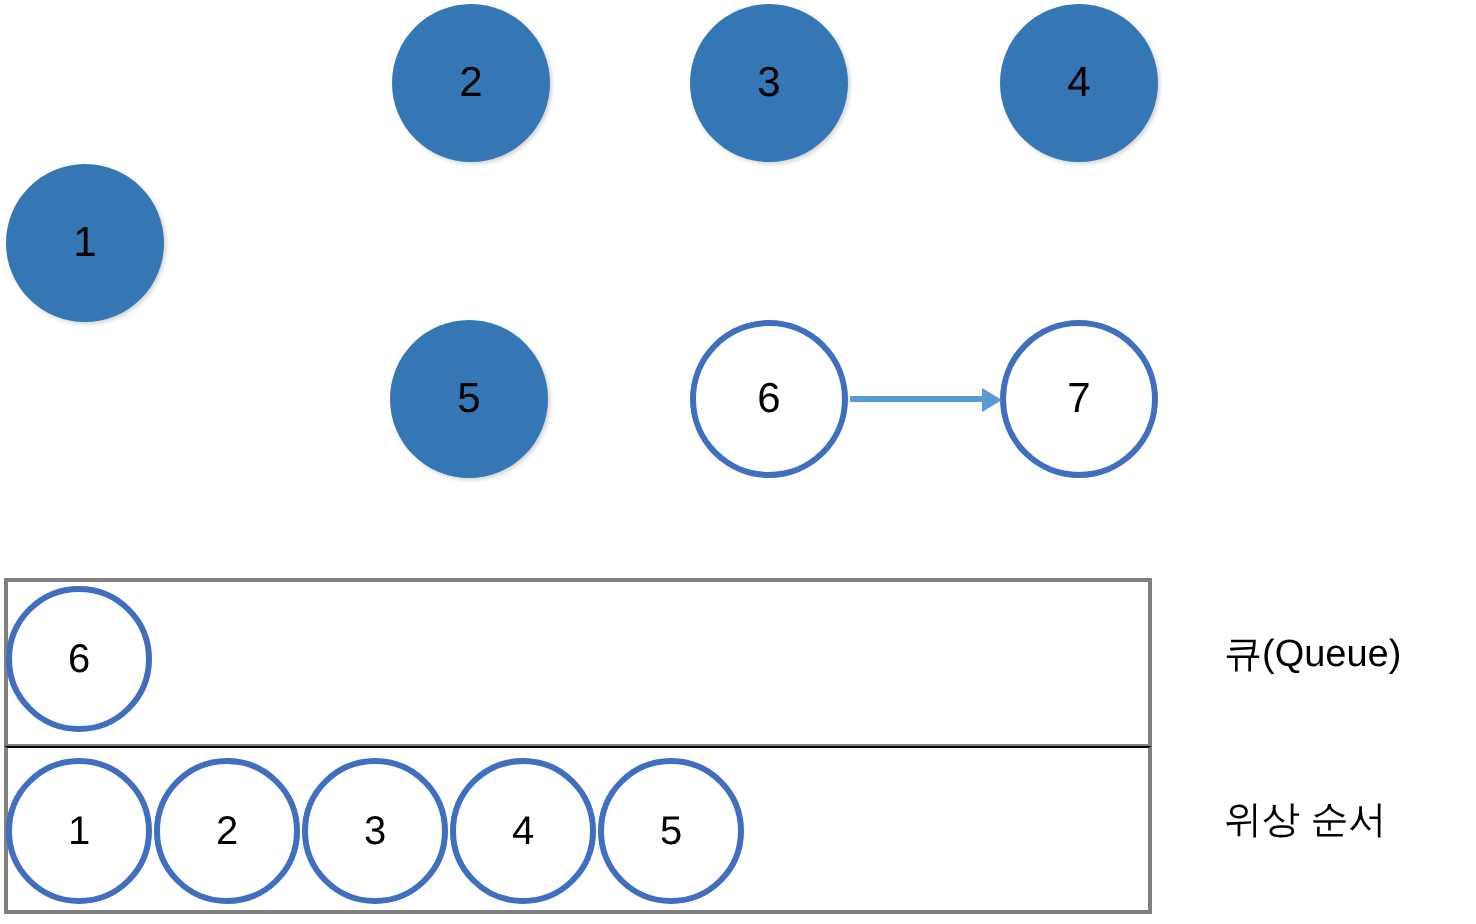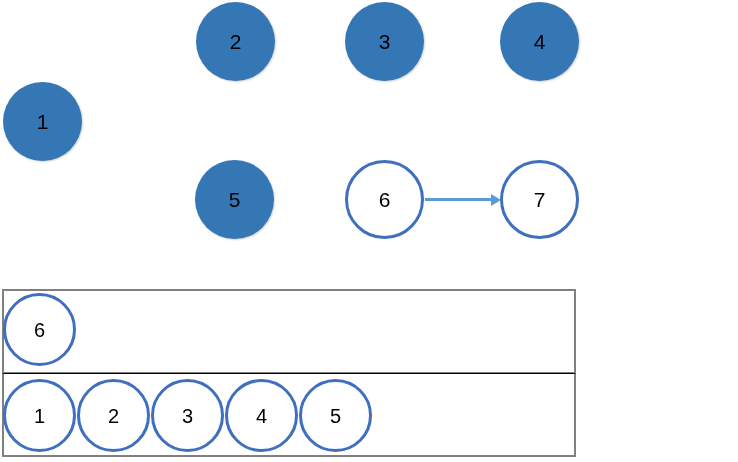--- a/index.html
+++ b/index.html
@@ -118,29 +118,31 @@
       <div class="node outlined" style="left: 500px; top: 160px; width: 79px; height: 79px;">
         <span>7</span>
       </div>
       <div class="edge-line" style="left: 425px; top: 198px; width: 66px;"></div>
       <div class="edge-head" style="left: 491px; top: 194px;"></div>
     </div>
     <div class="box" style="left: 2px; top: 289px; width: 574px; height: 85px;"></div>
     <div class="slot" style="left: 3px; top: 293px; width: 73px; height: 73px;">
       <span>6</span>
     </div>
+    <div class="side-label" style="left: 612px; top: 318px;">큐(Queue)</div>
     <div class="box lower" style="left: 2px; top: 373px; width: 574px; height: 84px;"></div>
     <div class="slot" style="left: 3px; top: 379px; width: 73px; height: 73px;">
       <span>1</span>
     </div>
     <div class="slot" style="left: 77px; top: 379px; width: 73px; height: 73px;">
       <span>2</span>
     </div>
     <div class="slot" style="left: 151px; top: 379px; width: 73px; height: 73px;">
       <span>3</span>
     </div>
     <div class="slot" style="left: 225px; top: 379px; width: 73px; height: 73px;">
       <span>4</span>
     </div>
     <div class="slot" style="left: 299px; top: 379px; width: 73px; height: 73px;">
       <span>5</span>
     </div>
+    <div class="side-label" style="left: 612px; top: 401px;">위상 순서</div>
   </div>
 
 </body></html>

